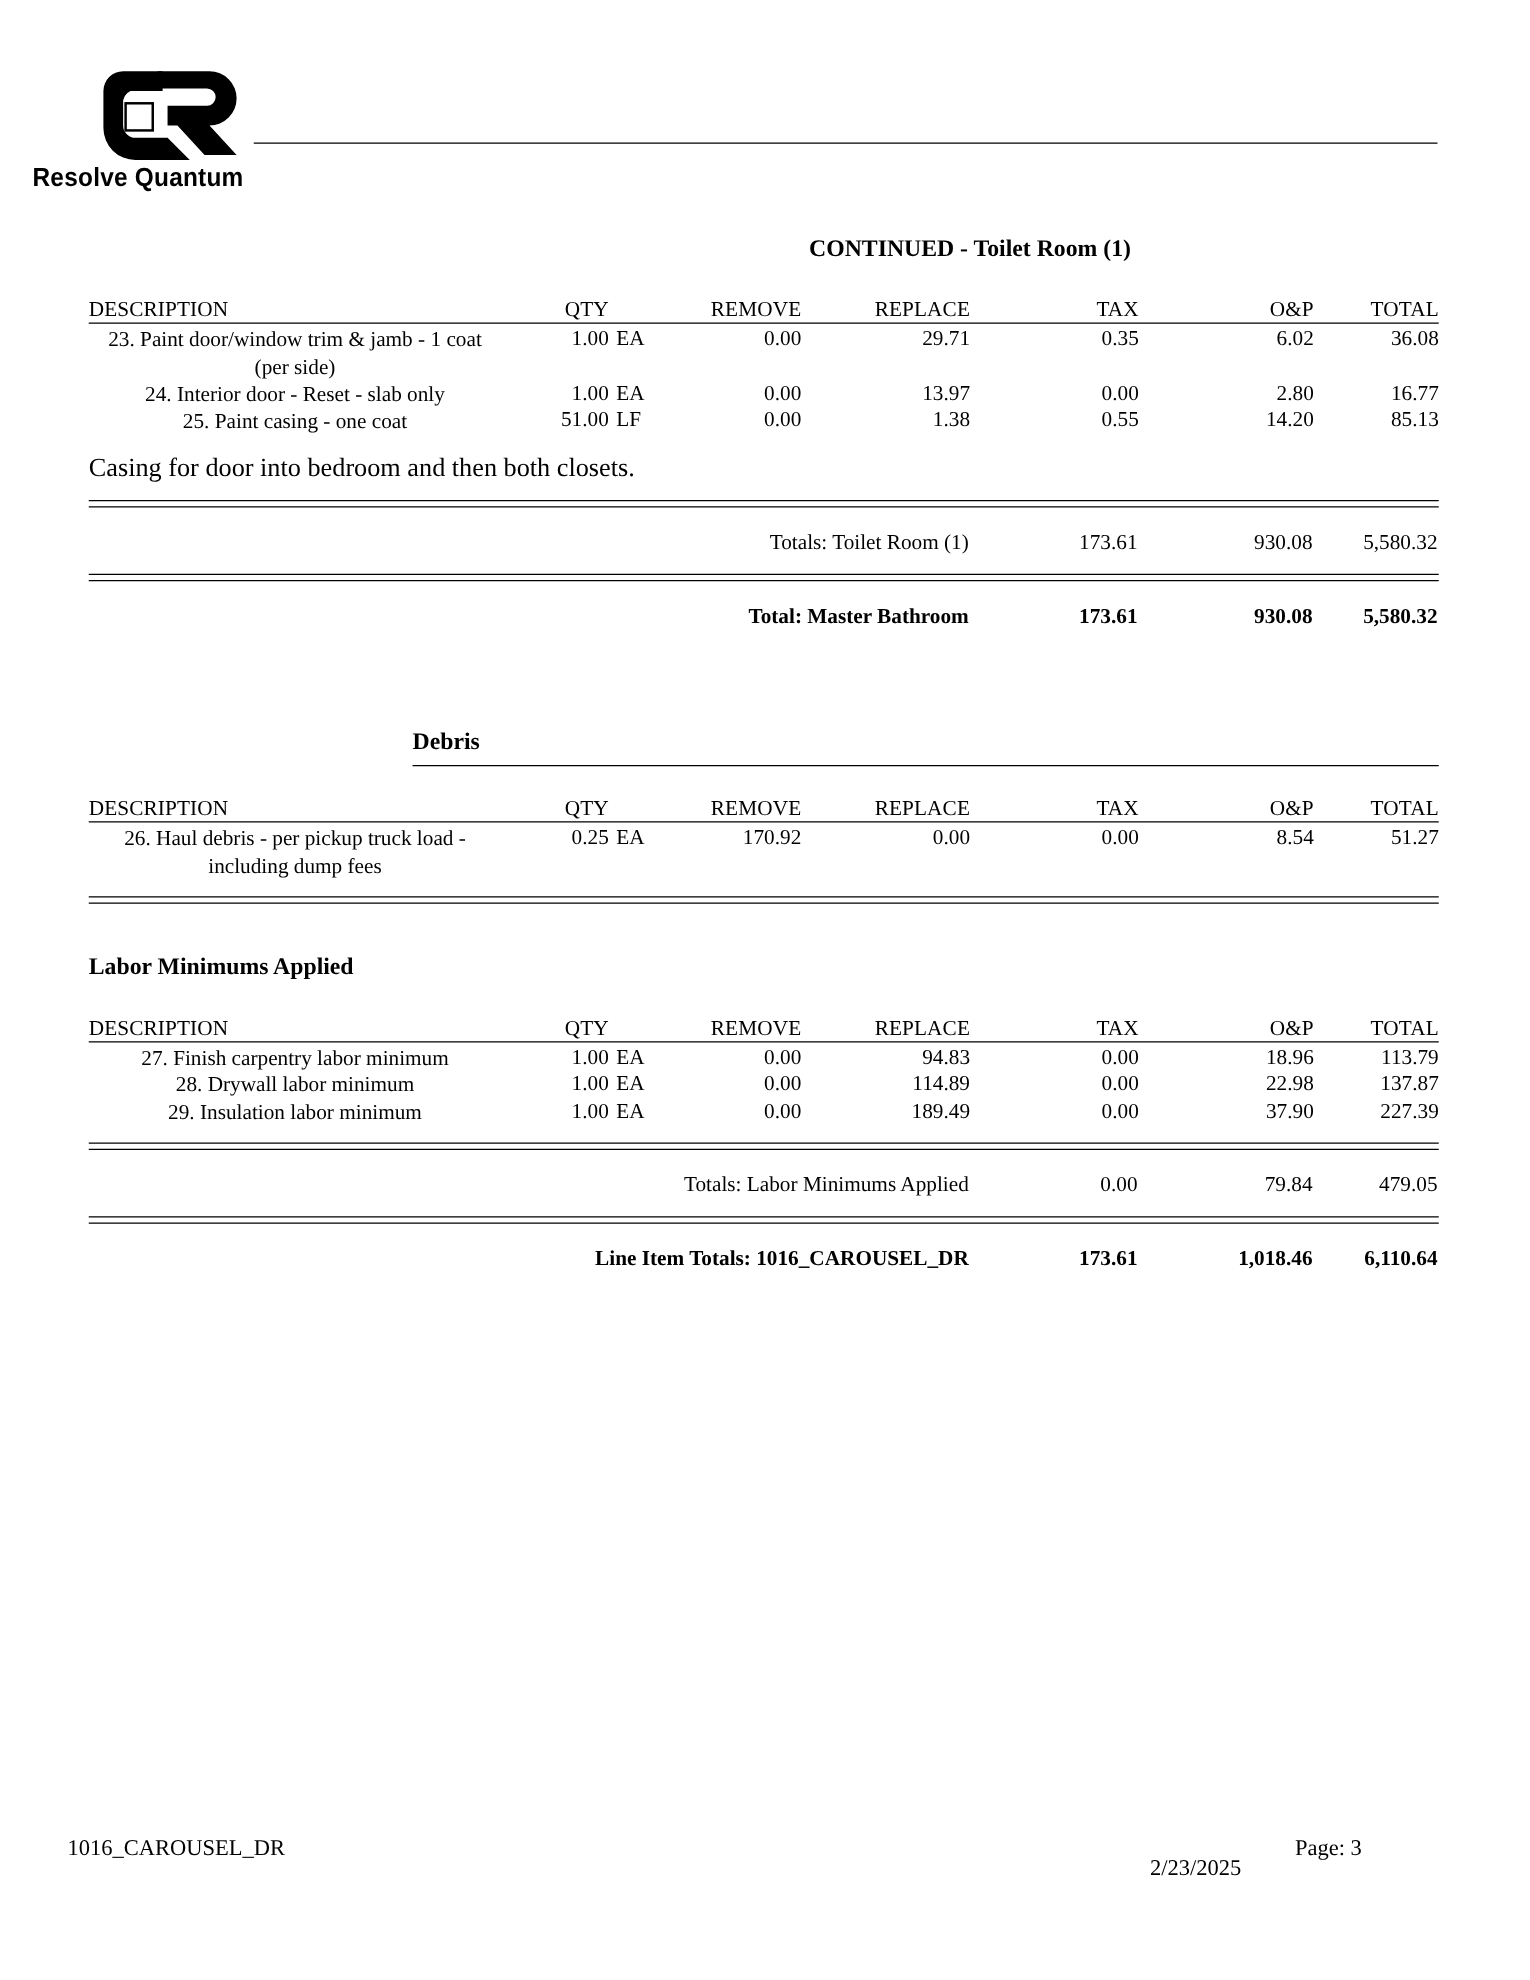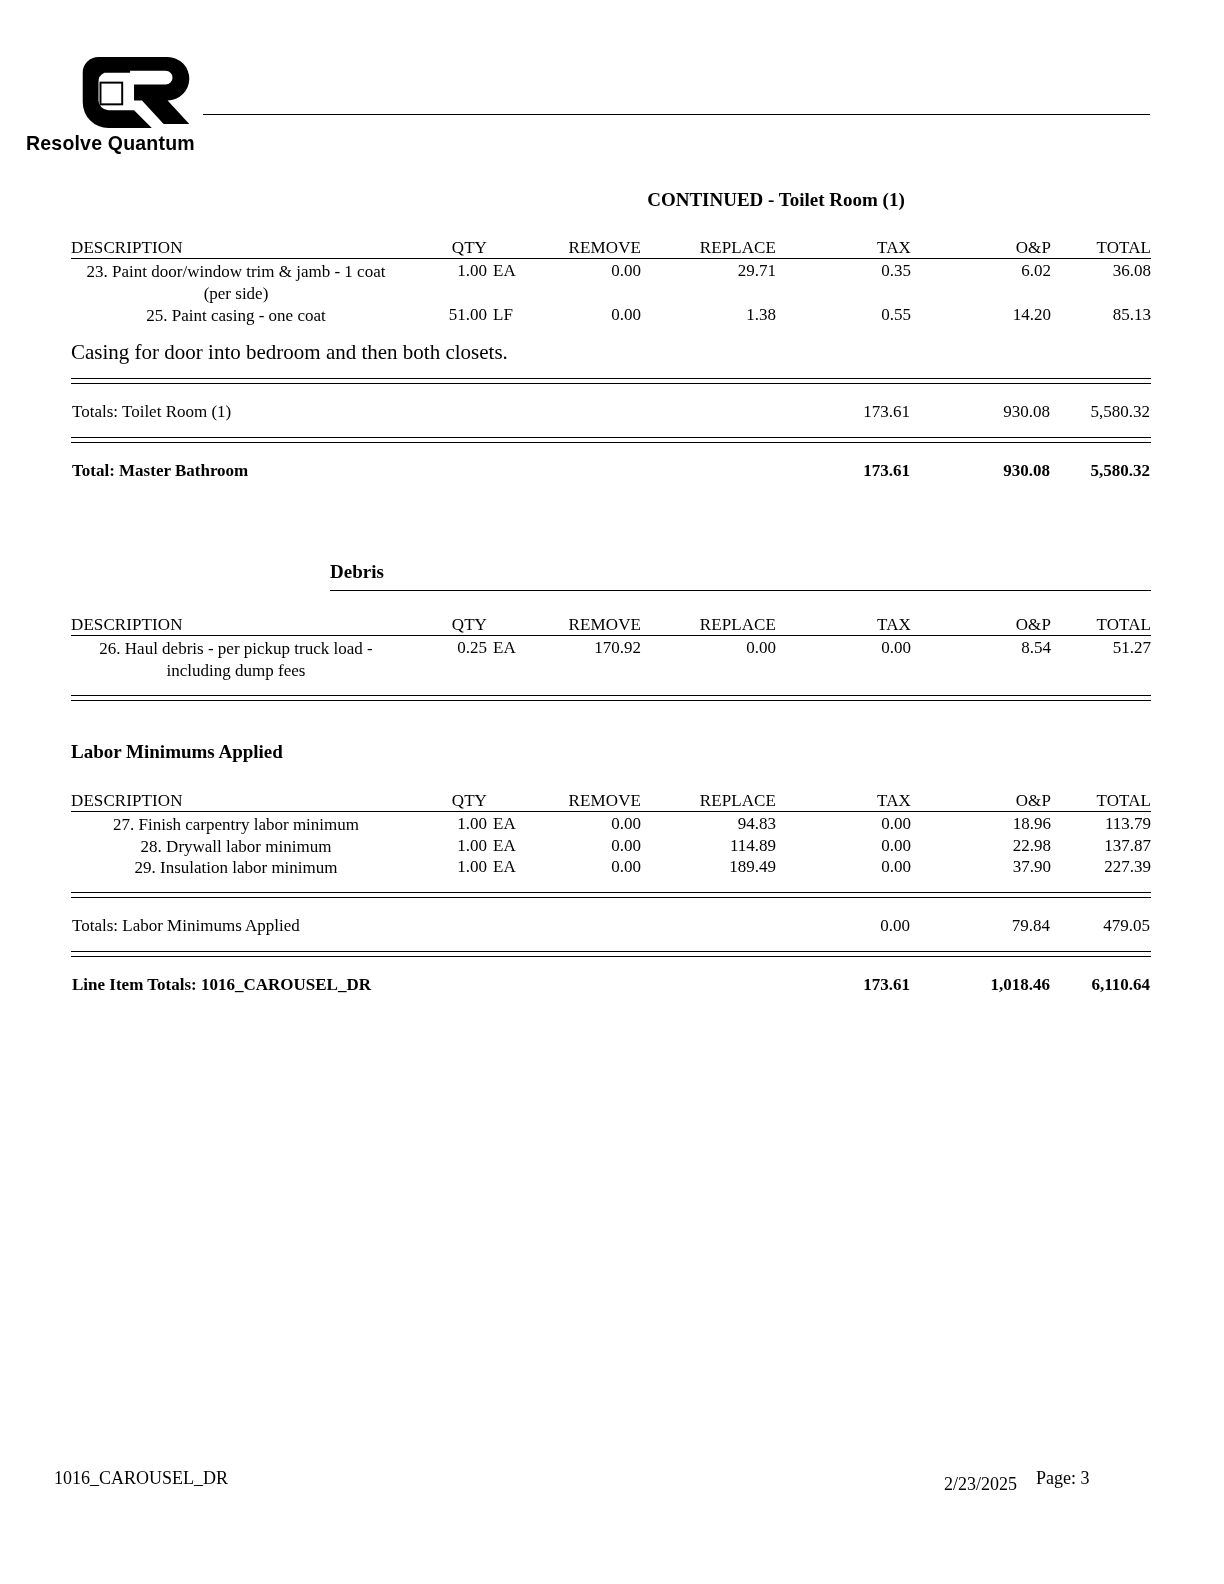--- a/index.html
+++ b/index.html
@@ -149,21 +149,21 @@
   .dbl-rule .r1 { height: 0; border-top: 1px solid #000; }
   .dbl-rule .r2 { height: 0; border-top: 1.8px solid #000; margin-top: 4px; }
 
   table.totals {
     width: 1080px;
     border-collapse: collapse;
     table-layout: fixed;
     font-size: 17px;
   }
   table.totals td { padding-top: 18px; padding-bottom: 2px; }
-  table.totals td.t-label { text-align: left; font-family: Liberation Serif, serif; }
+  table.totals td.t-label { text-align: right; font-family: Liberation Serif, serif; }
   table.totals td.t-num { text-align: right; }
   table.totals.bold td { font-weight: bold; }
 
   .sp-24 { height: 24px; }
   .sp-40 { height: 40px; }
   .sp-78 { height: 78px; }
 
   
   .page-footer {
     position: absolute;
@@ -175,23 +175,22 @@
   }
   .footer-left {
     position: absolute;
     left: 54px;
     top: 0;
     white-space: nowrap;
   }
   .footer-date {
     position: absolute;
     left: 920px;
-    top: 6px;
+    top: 16px;
     white-space: nowrap;
-    margin-left: 24px;
   }
   .footer-page {
     position: absolute;
     left: 1036px;
     top: 0;
     white-space: nowrap;
   }
 </style>
 </head>
 <body>
@@ -249,20 +248,29 @@
       <tr>
         <td class="d-desc">23.  Paint door/window trim &amp; jamb - 1 coat (per side)</td>
         <td class="d-qty"><span class="qty-wrap"><span class="qty-val">1.00</span><span class="qty-unit">EA</span></span></td>
         <td class="d-num">0.00</td>
         <td class="d-num">29.71</td>
         <td class="d-num">0.35</td>
         <td class="d-num">6.02</td>
         <td class="d-num">36.08</td>
       </tr>
       <tr>
+        <td class="d-desc">24.  Interior door - Reset - slab only</td>
+        <td class="d-qty"><span class="qty-wrap"><span class="qty-val">1.00</span><span class="qty-unit">EA</span></span></td>
+        <td class="d-num">0.00</td>
+        <td class="d-num">13.97</td>
+        <td class="d-num">0.00</td>
+        <td class="d-num">2.80</td>
+        <td class="d-num">16.77</td>
+      </tr>
+      <tr>
         <td class="d-desc">25.  Paint casing - one coat</td>
         <td class="d-qty"><span class="qty-wrap"><span class="qty-val">51.00</span><span class="qty-unit">LF</span></span></td>
         <td class="d-num">0.00</td>
         <td class="d-num">1.38</td>
         <td class="d-num">0.55</td>
         <td class="d-num">14.20</td>
         <td class="d-num">85.13</td>
       </tr>
     </tbody>
   </table>

